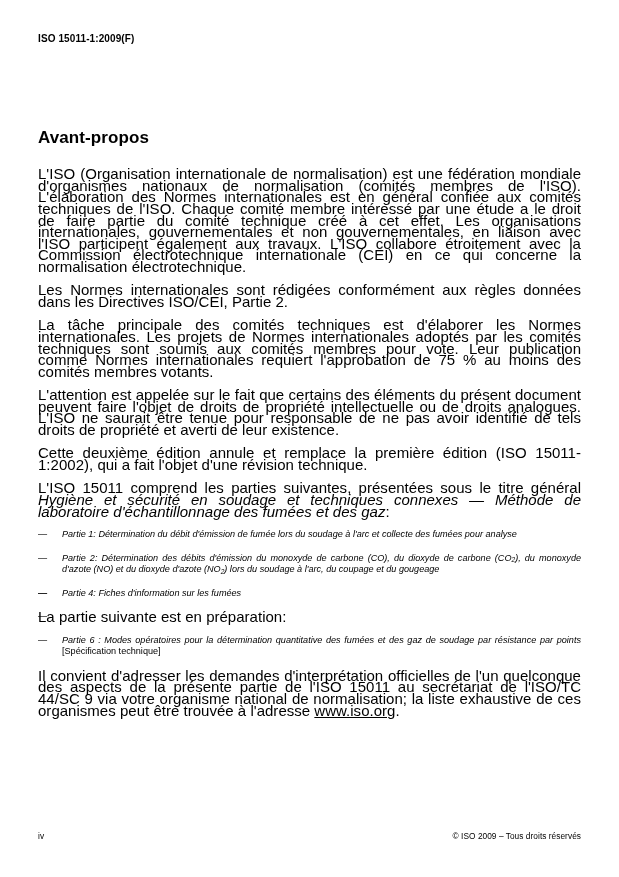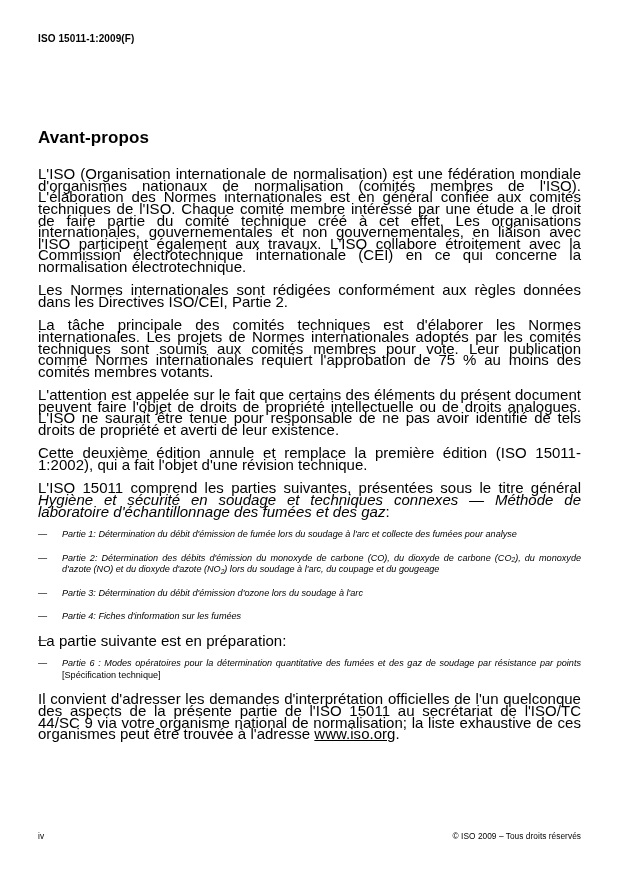--- a/index.html
+++ b/index.html
@@ -132,21 +132,20 @@
         <span class="it">Partie 1: Détermination du débit d'émission de fumée lors du soudage à l'arc et collecte des fumées pour analyse</span>
       </li>
 
       <li>
         <span class="dash">—</span>
         <span class="it"><span>Partie 2: Détermination des débits d'émission du monoxyde de carbone (CO), du dioxyde de carbone (CO</span><sub>2</sub><span>), du monoxyde d'azote (NO) et du dioxyde d'azote (NO</span><sub>2</sub><span>) lors du soudage à l'arc, du coupage et du gougeage</span></span>
       </li>
 
       <li>
         <span class="dash">—</span>
-        <span class="it">Partie 3: Détermination du débit d'émission d'ozone lors du soudage à l'arc</span>
       </li>
 
       <li>
         <span class="dash">—</span>
         <span class="it">Partie 4: Fiches d'information sur les fumées</span>
       </li>
 
       <li>
         <span class="dash">—</span>
       </li>

